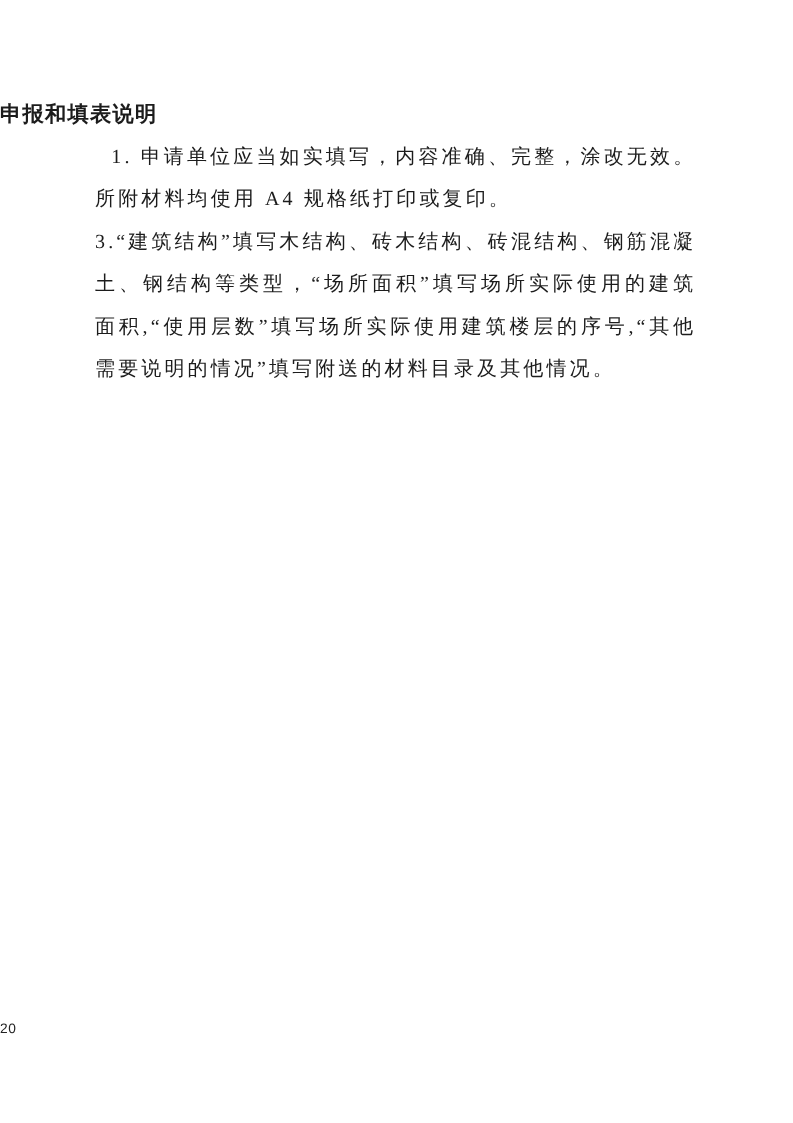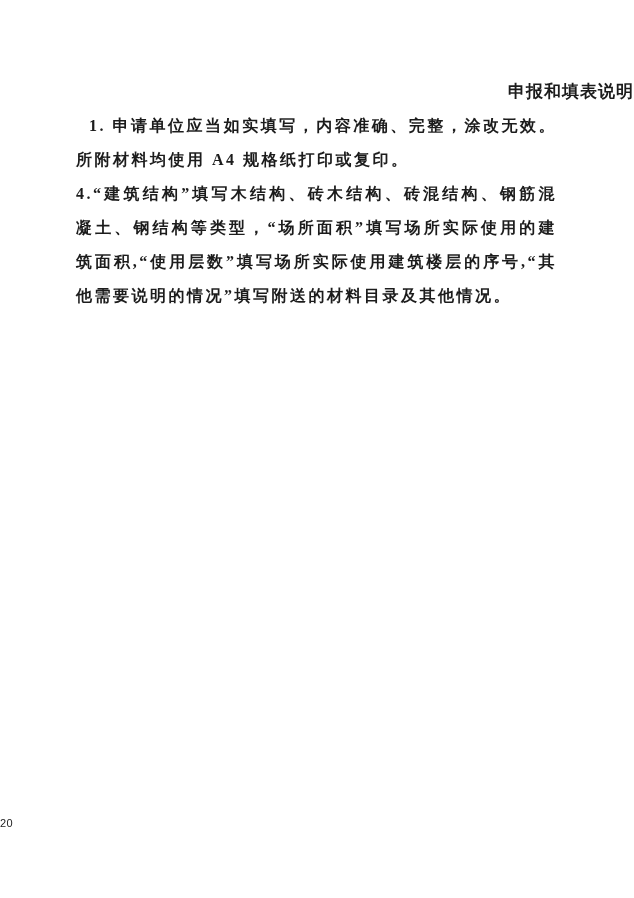--- a/index.html
+++ b/index.html
@@ -19,40 +19,39 @@
     position: absolute;
     inset: 0;
     background: #ffffff;
   }
   .doc-title {
     position: absolute;
     top: 80px;
     left: 0;
     right: 0;
     margin: 0;
-    text-align: right;
+    text-align: left;
     font-size: 17px;
     font-weight: 700;
     letter-spacing: 1px;
   }
   .content {
     position: absolute;
     top: 109px;
     left: 76px;
     width: 481px;
     font-size: 16px;
     line-height: 34px;
     letter-spacing: 2.5px;
     text-align: justify;
     text-justify: inter-character;
   }
   .content p {
     margin: 0;
     text-indent: 0;
-    font-weight: bold;
   }
   .content p.p-indent {
     text-indent: 13px;
   }
   .page-number {
     position: absolute;
     top: 817px;
     left: 0;
     right: 0;
     font-size: 11px;
@@ -63,18 +62,18 @@
 </style>
 </head>
 <body>
 
 <div class="page">
 
   <h1 class="doc-title">申报和填表说明</h1>
 
   <div class="content">
     <p class="p-indent">1. 申请单位应当如实填写，内容准确、完整，涂改无效。所附材料均使用 A4 规格纸打印或复印。</p>
-    <p>4.“建筑结构”填写木结构、砖木结构、砖混结构、钢筋混凝土、钢结构等类型，“场所面积”填写场所实际使用的建筑面积,“使用层数”填写场所实际使用建筑楼层的序号,“其他需要说明的情况”填写附送的材料目录及其他情况。</p>
+    <p>3.“建筑结构”填写木结构、砖木结构、砖混结构、钢筋混凝土、钢结构等类型，“场所面积”填写场所实际使用的建筑面积,“使用层数”填写场所实际使用建筑楼层的序号,“其他需要说明的情况”填写附送的材料目录及其他情况。</p>
   </div>
 
   <div class="page-number">20</div>
 
 </div>
 
 </body></html>

